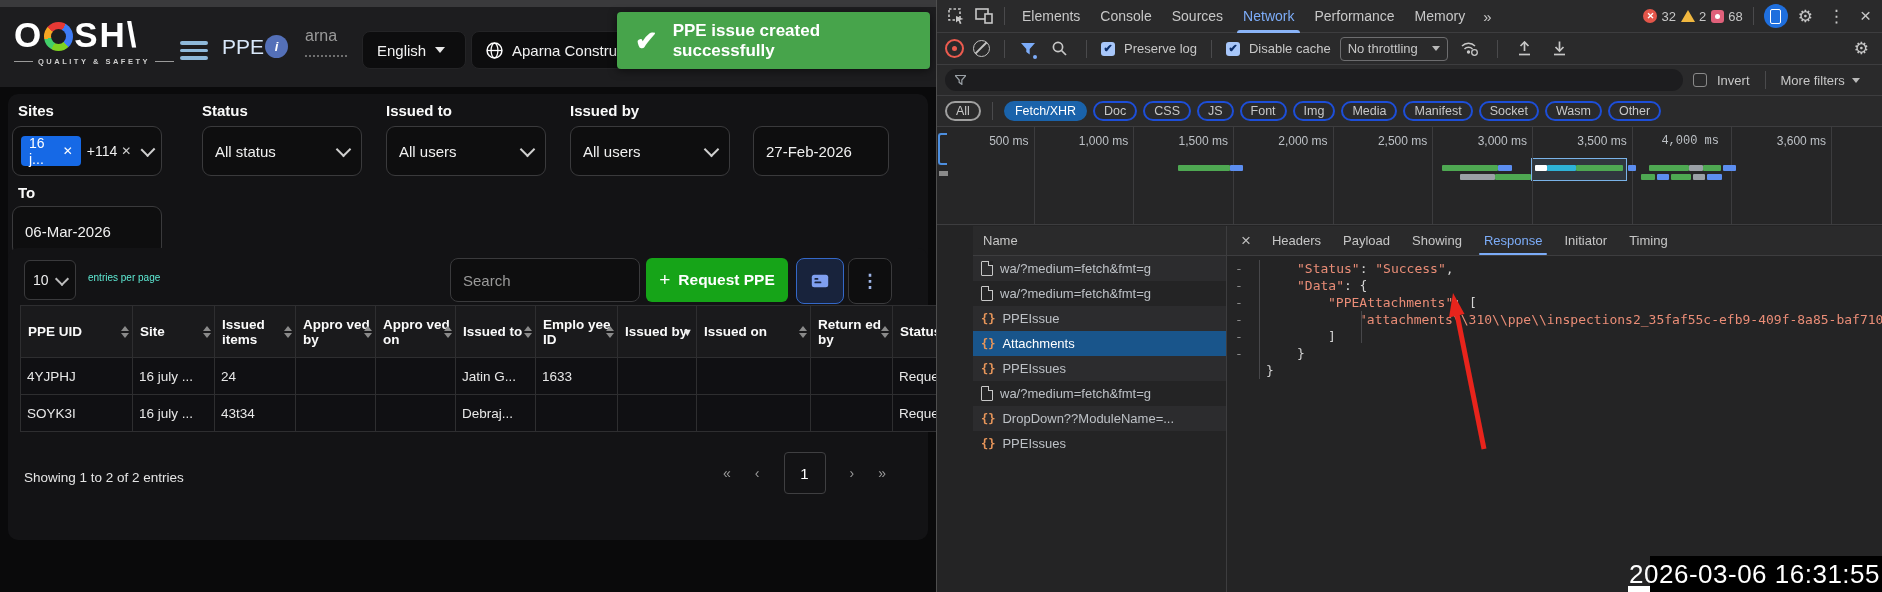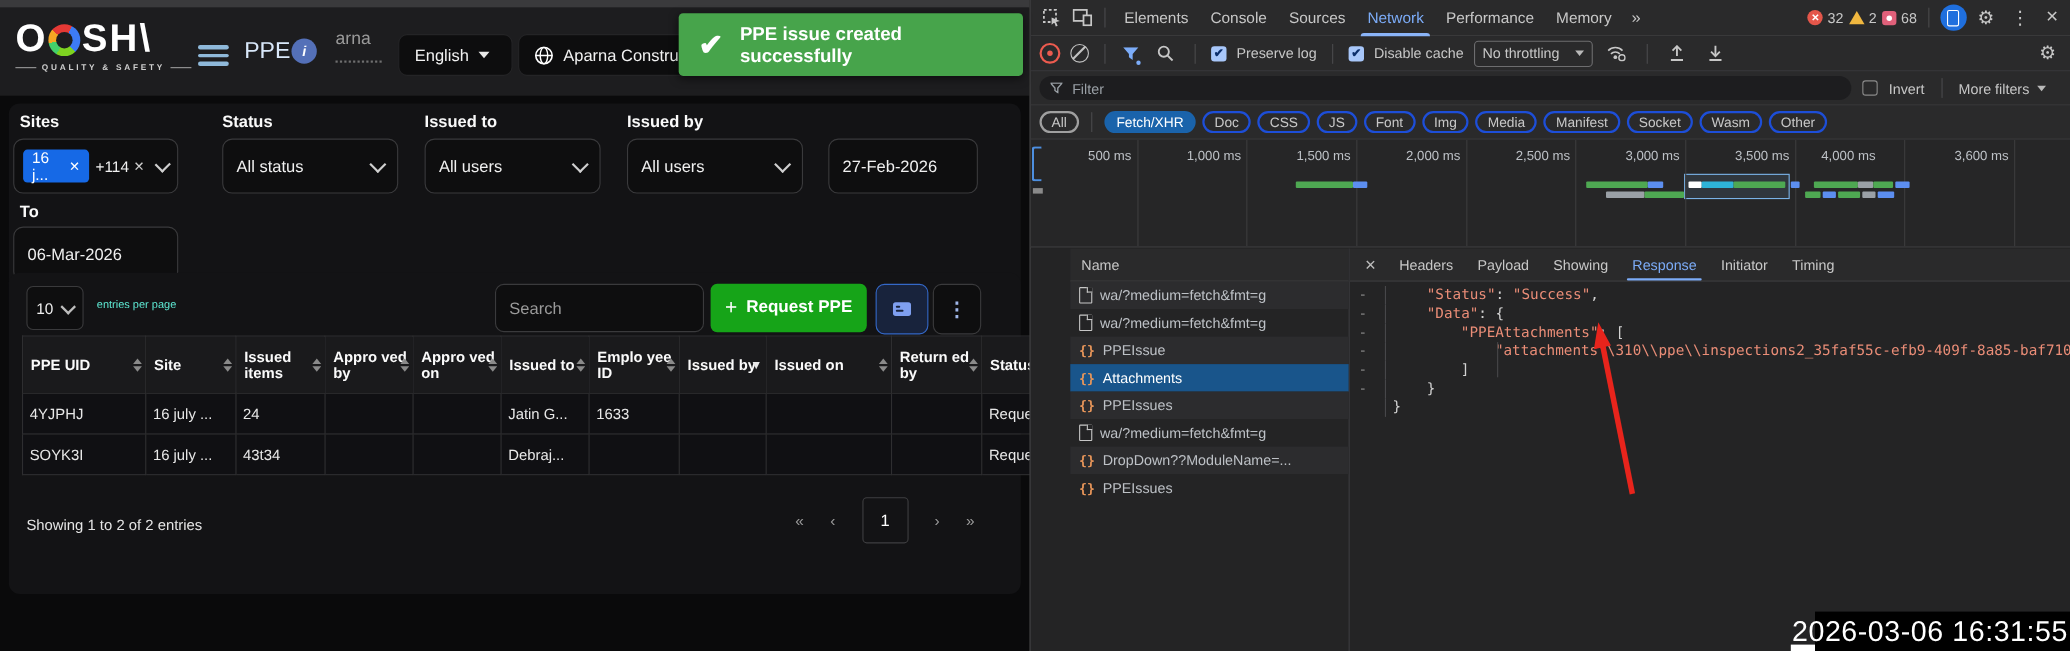--- a/index.html
+++ b/index.html
@@ -469,21 +469,20 @@
       </span>
       <span style="flex:1;"></span>
       <span class="glyph-btn">⚙</span>
     </div>
 
     <div id="filter-row" class="dt-row">
       <span id="dt-filter-pill">
         <svg width="11" height="10" viewBox="0 0 14 12">
             <path d="M0 0 H14 L8.7 6 V11.5 L5.3 9 V6 Z" fill="none" stroke="#9aa0a6" stroke-width="1.6"></path>
           </svg>
-        <input id="dt-filter-input" placeholder="Filter" style="">
       </span>
       <span class="cb empty"></span>
       <span class="cb-label">Invert</span>
       <span class="vdiv"></span>
       <span id="morefilters">
         <span>More filters</span>
           <span class="tri"></span>
       </span>
     </div>
 
@@ -515,21 +514,21 @@
         <div class="tick" style="left: 200.9px;">1,500 ms</div>
         <div class="grid" style="left: 395.6px;"></div>
         <div class="tick" style="left: 300.6px;">2,000 ms</div>
         <div class="grid" style="left: 495.3px;"></div>
         <div class="tick" style="left: 400.3px;">2,500 ms</div>
         <div class="grid" style="left: 595px;"></div>
         <div class="tick" style="left: 500px;">3,000 ms</div>
         <div class="grid" style="left: 694.7px;"></div>
         <div class="tick" style="left: 599.7px;">3,500 ms</div>
         <div class="grid" style="left: 794.4px;"></div>
-        <div class="tick" style="left: 678px;">4,000 ms</div>
+        <div class="tick" style="left: 692px; font-family: Liberation Mono, monospace;">4,000 ms</div>
         <div class="grid" style="left: 894.1px;"></div>
         <div class="tick" style="left: 799.1px;">3,600 ms</div>
         <div class="wbar green" style="left: 241px; width: 52px; top: 38px;"></div>
         <div class="wbar blue" style="left: 293px; width: 13px; top: 38px;"></div>
         <div class="wbar green" style="left: 505px; width: 56px; top: 38px;"></div>
         <div class="wbar blue" style="left: 561px; width: 14px; top: 38px;"></div>
         <div class="wbar gray" style="left: 523px; width: 35px; top: 47px;"></div>
         <div class="wbar green" style="left: 558px; width: 36px; top: 47px;"></div>
         <div class="wbar white" style="left: 598px; width: 12px; top: 38px;"></div>
         <div class="wbar cyan" style="left: 610px; width: 29px; top: 38px;"></div>

